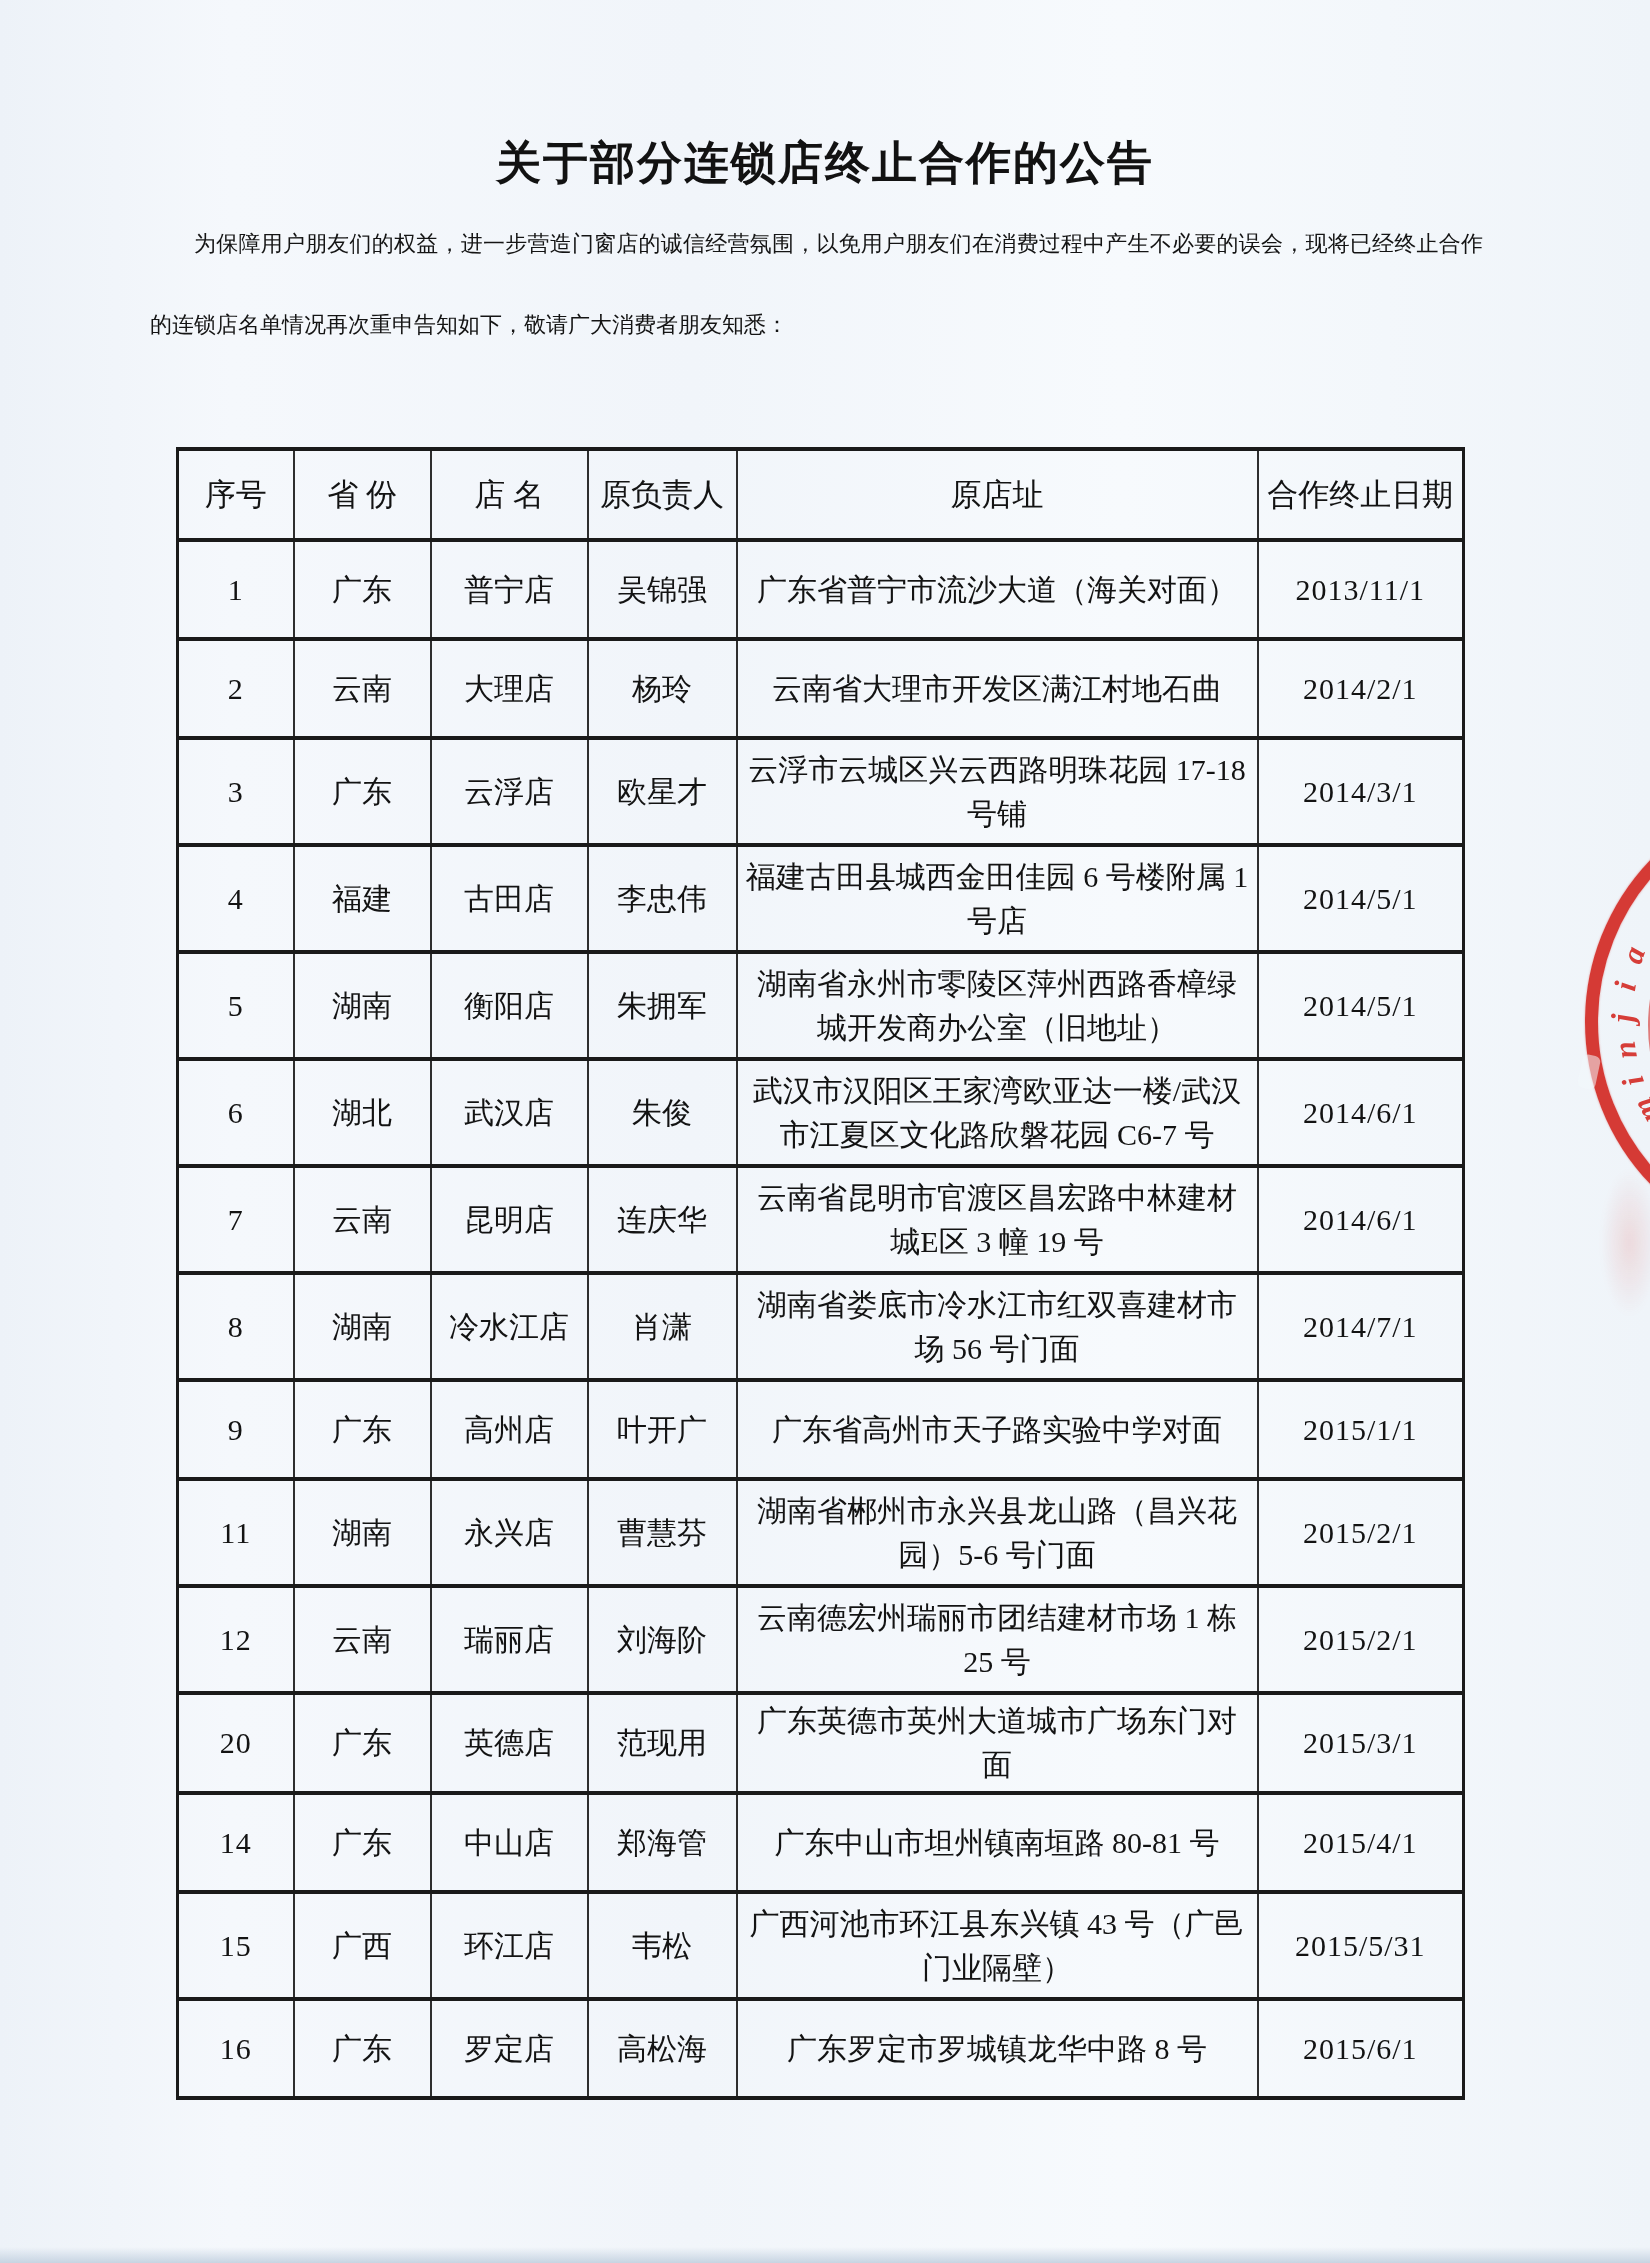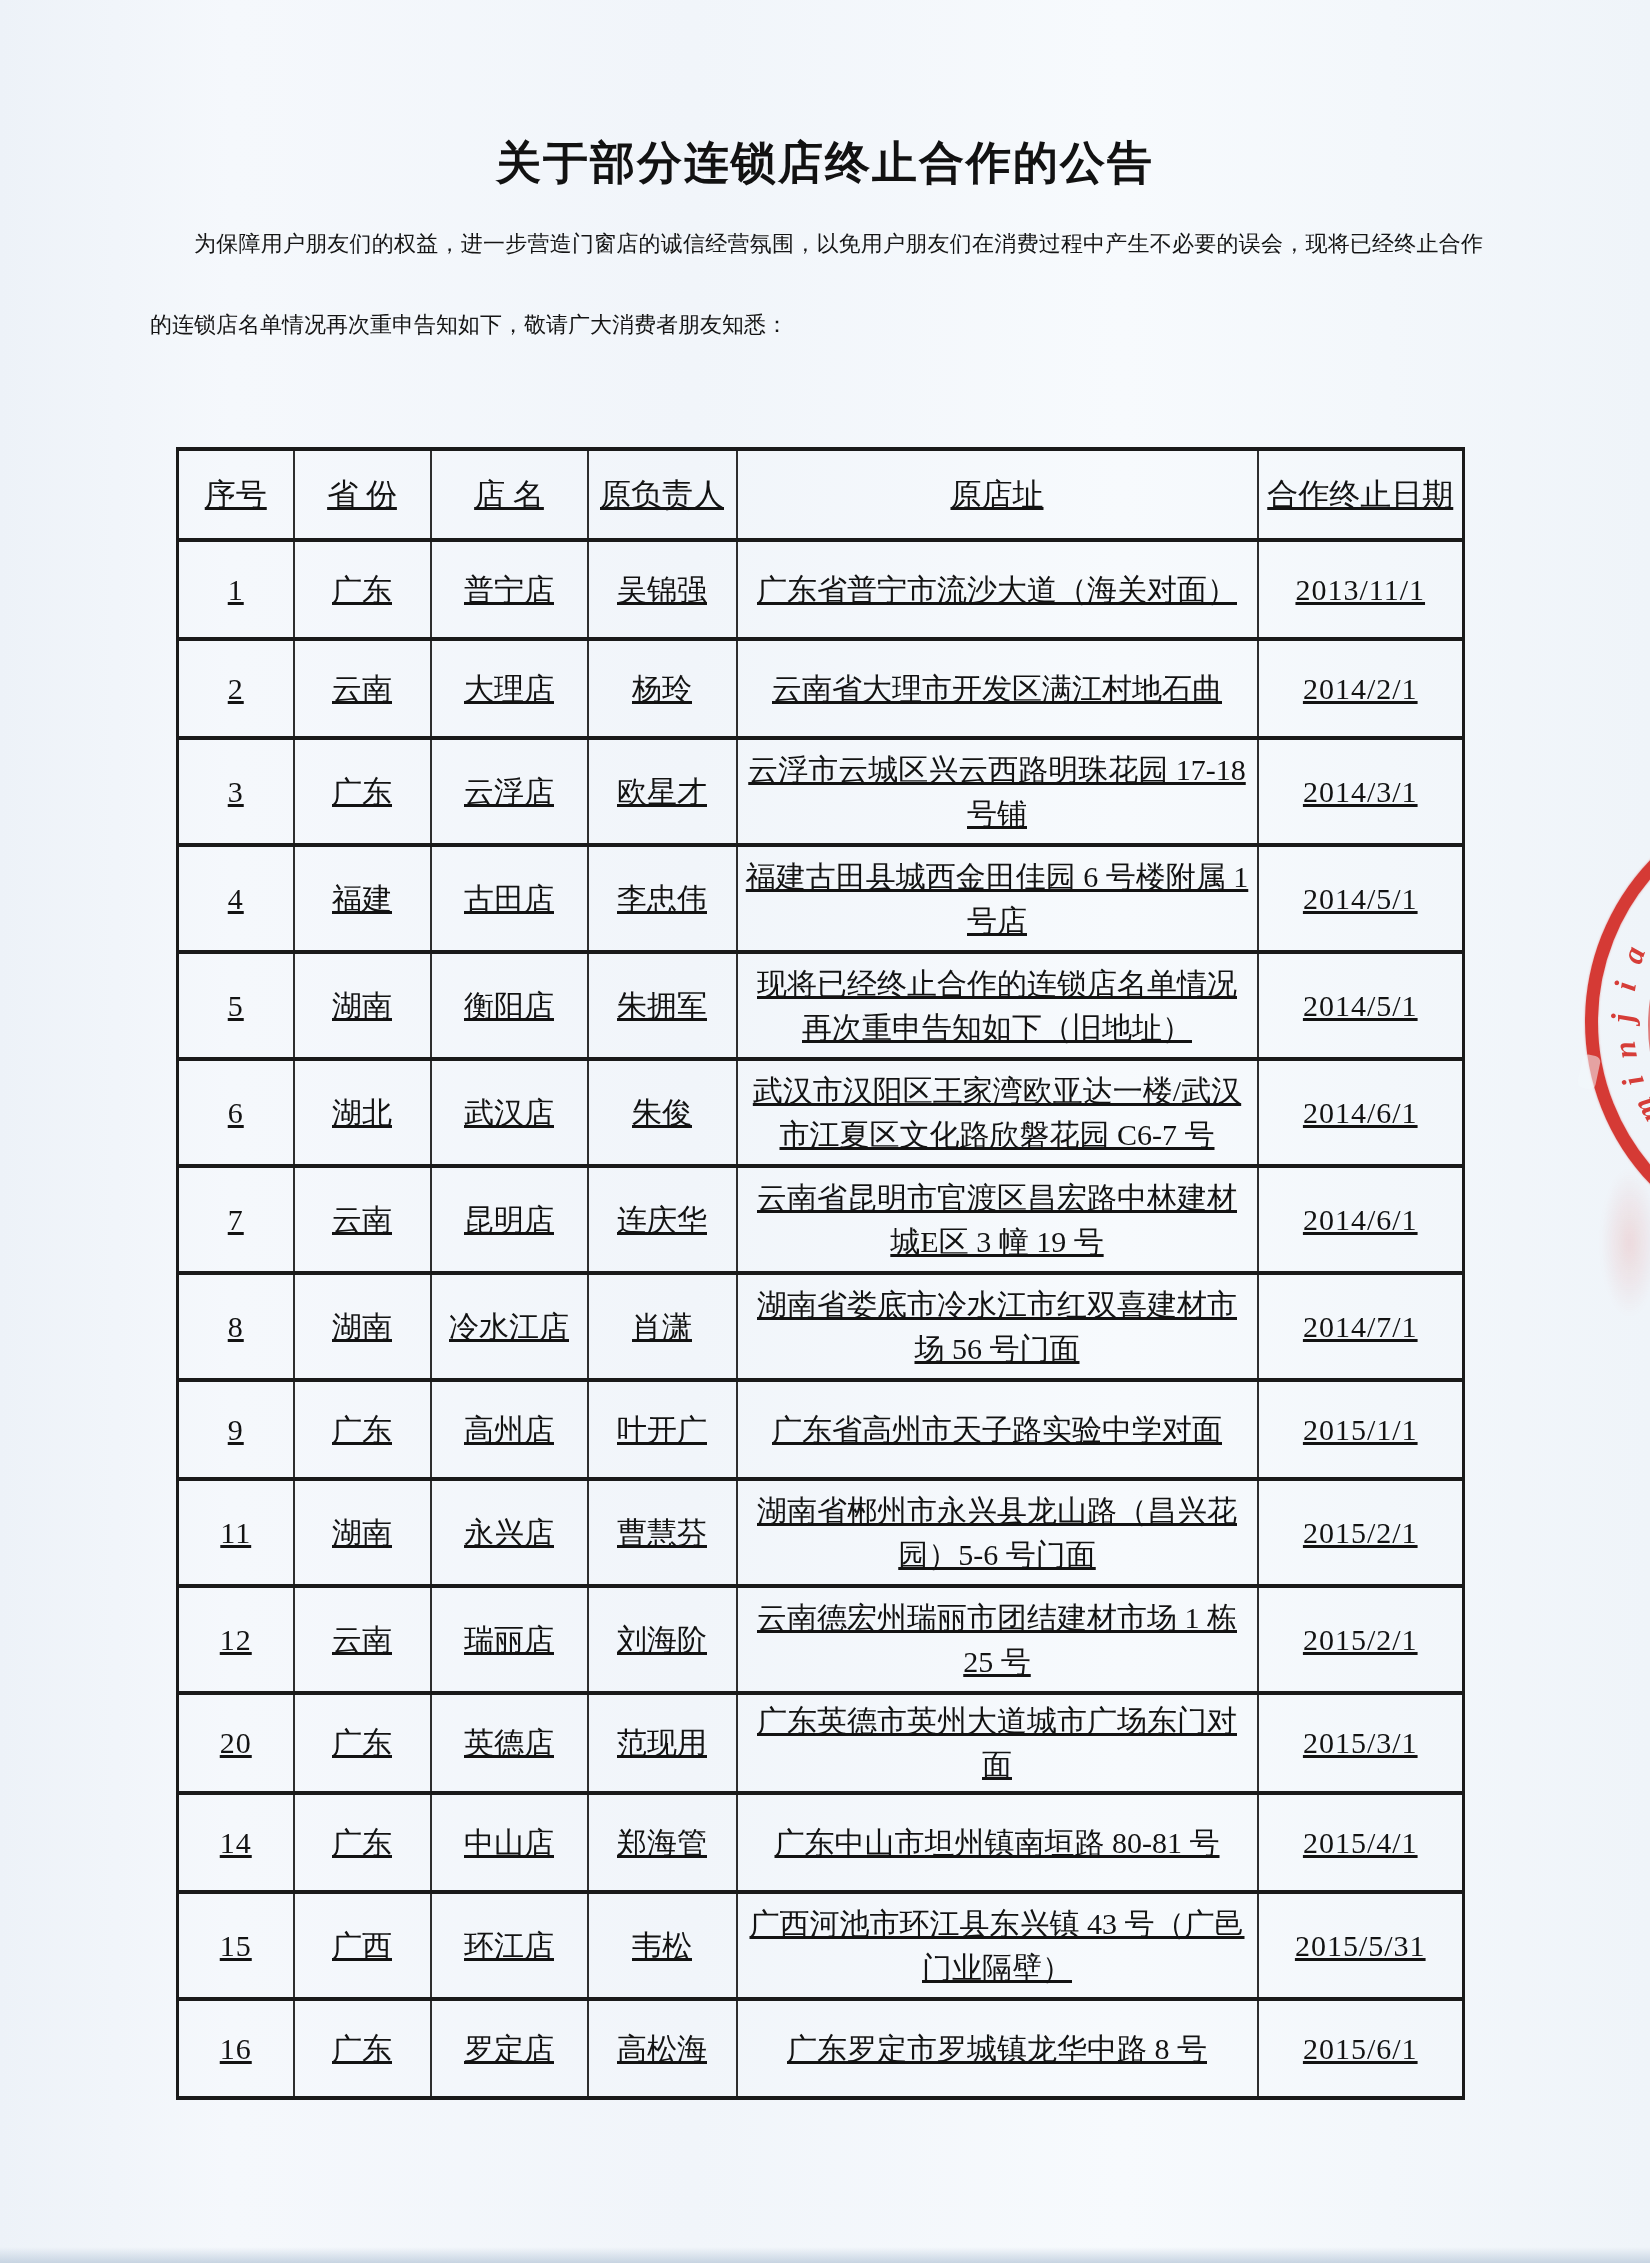--- a/index.html
+++ b/index.html
@@ -30,21 +30,21 @@
     border-collapse:collapse;table-layout:fixed;
     font-size:30px;color:#131313;
   }
   table.term th,table.term td{
     border-top:4px solid #1a1a1a;border-bottom:4px solid #1a1a1a;
     border-left:2px solid #2e2e2e;border-right:2px solid #2e2e2e;
     text-align:center;vertical-align:middle;
     padding:4px 6px;font-weight:normal;line-height:44px;
     overflow:hidden;
   }
-  table.term{border:3px solid #1a1a1a;text-decoration:underline;}
+  table.term{border:3px solid #1a1a1a;}
   table.term thead th{height:79px;font-size:31px;}
   td.addr{text-align:left;padding-left:8px;}
   td.num,td.date{font-family:"Liberation Serif","DejaVu Serif",serif;letter-spacing:1px;}
   tr.lines1 td{height:87px;}
   tr.lines2 td{height:95px;}
   
   .stamp-outer{
     position:absolute;left:1585px;top:788px;width:442px;height:442px;
     border:13px solid rgba(211,43,38,0.93);border-radius:50%;
     box-shadow:0 0 2px rgba(211,43,38,.5), inset 0 0 2px rgba(211,43,38,.5);
@@ -129,21 +129,21 @@
           <td>古田店</td>
           <td>李忠伟</td>
           <td class="addr">福建古田县城西金田佳园 6 号楼附属 1 号店</td>
           <td class="date">2014/5/1</td>
         </tr>
         <tr class="lines2">
           <td class="num">5</td>
           <td>湖南</td>
           <td>衡阳店</td>
           <td>朱拥军</td>
-          <td class="addr">现将已经终止合作的连锁店名单情况再次重申告知如下（旧地址）</td>
+          <td class="addr">湖南省永州市零陵区萍州西路香樟绿城开发商办公室（旧地址）</td>
           <td class="date">2014/5/1</td>
         </tr>
         <tr class="lines2">
           <td class="num">6</td>
           <td>湖北</td>
           <td>武汉店</td>
           <td>朱俊</td>
           <td class="addr">武汉市汉阳区王家湾欧亚达一楼/武汉市江夏区文化路欣磐花园 C6-7 号</td>
           <td class="date">2014/6/1</td>
         </tr>

